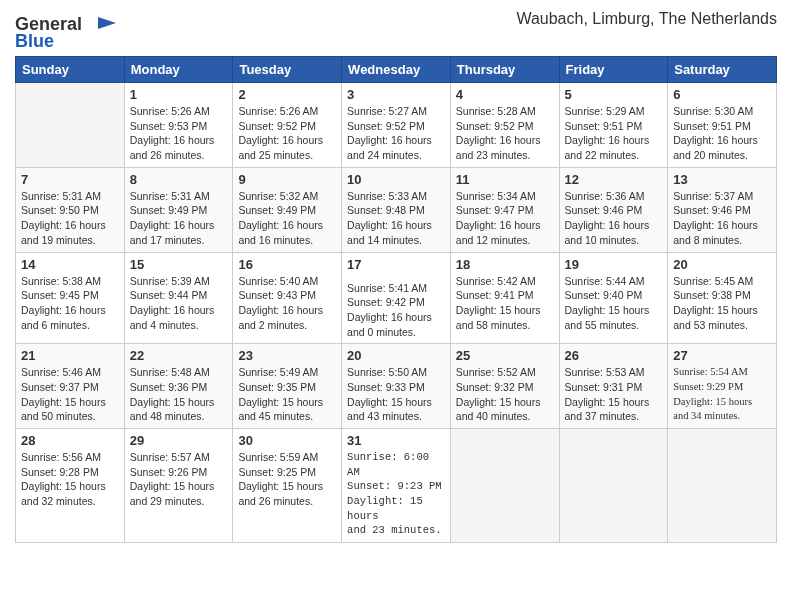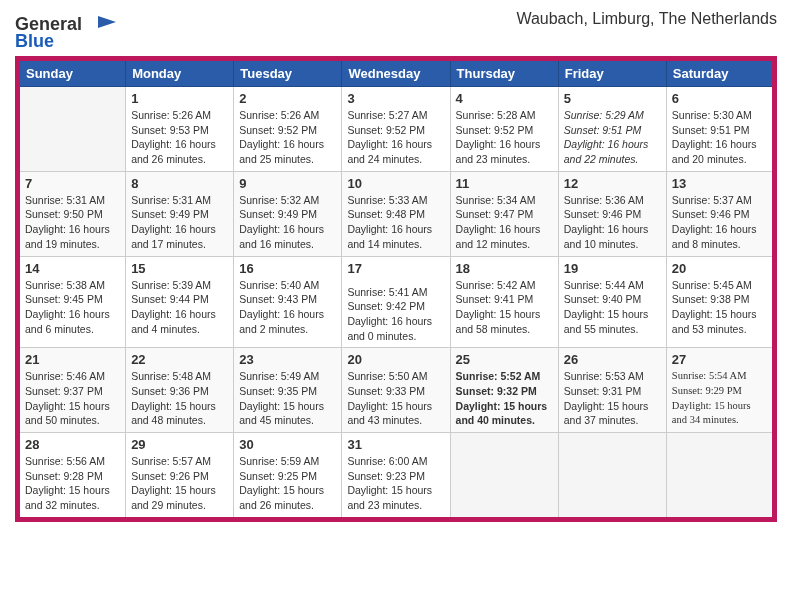--- a/index.html
+++ b/index.html
@@ -17,41 +17,41 @@
       margin-bottom: 4px;
     }
     .logo {
       display: flex;
       flex-direction: column;
       align-items: flex-start;
       margin-top: 4px;
     }
     .logo-top {
       display: flex;
-      align-items: flex-start;
+      align-items: flex-end;
       gap: 14px;
     }
     .title-block {
       text-align: right;
     }
     .month-title {
       font-size: 36px;
       font-weight: bold;
       color: #333;
       line-height: 1.1;
     }
     .location-title {
       font-size: 16px;
       color: #333;
       font-weight: normal;
     }
     .calendar {
       width: 100%;
       border-collapse: collapse;
-      border: 5px solid #be185d;
+      border: 1px solid #be185d;
     }
     .calendar th {
       background-color: #2a5caa;
       color: #fff;
       text-align: left;
       padding: 5px 6px;
       font-size: 13px;
       border: 1px solid #1e4a8a;
     }
     .calendar td {
@@ -137,21 +137,21 @@
         </td>
         <td>
           <span class="day-number">4</span>
           <div class="day-info" style="white-space: pre-line;">Sunrise: 5:28 AM
 Sunset: 9:52 PM
 Daylight: 16 hours
 and 23 minutes.</div>
         </td>
         <td>
           <span class="day-number">5</span>
-          <div class="day-info" style="white-space: pre-line; font-style: italic;">Sunrise: 5:29 AM
+          <div class="day-info" style="white-space: pre-line;">Sunrise: 5:29 AM
 Sunset: 9:51 PM
 Daylight: 16 hours
 and 22 minutes.</div>
         </td>
         <td>
           <span class="day-number">6</span>
           <div class="day-info" style="white-space: pre-line;">Sunrise: 5:30 AM
 Sunset: 9:51 PM
 Daylight: 16 hours
 and 20 minutes.</div>
@@ -283,21 +283,21 @@
         </td>
         <td>
           <span class="day-number">20</span>
           <div class="day-info" style="white-space: pre-line;">Sunrise: 5:50 AM
 Sunset: 9:33 PM
 Daylight: 15 hours
 and 43 minutes.</div>
         </td>
         <td>
           <span class="day-number">25</span>
-          <div class="day-info" style="white-space: pre-line; font-weight: bold;">Sunrise: 5:52 AM
+          <div class="day-info" style="white-space: pre-line;">Sunrise: 5:52 AM
 Sunset: 9:32 PM
 Daylight: 15 hours
 and 40 minutes.</div>
         </td>
         <td>
           <span class="day-number">26</span>
           <div class="day-info" style="white-space: pre-line;">Sunrise: 5:53 AM
 Sunset: 9:31 PM
 Daylight: 15 hours
 and 37 minutes.</div>
@@ -327,21 +327,21 @@
         </td>
         <td>
           <span class="day-number">30</span>
           <div class="day-info" style="white-space: pre-line;">Sunrise: 5:59 AM
 Sunset: 9:25 PM
 Daylight: 15 hours
 and 26 minutes.</div>
         </td>
         <td>
           <span class="day-number">31</span>
-          <div class="day-info" style="white-space: pre-line;">Sunrise: 6:00 AM
+          <div class="day-info" style="white-space: pre-line; font-family: Liberation Mono, monospace;">Sunrise: 6:00 AM
 Sunset: 9:23 PM
 Daylight: 15 hours
 and 23 minutes.</div>
         </td>
         <td class="empty-cell"></td>
         <td class="empty-cell"></td>
         <td class="empty-cell"></td>
       </tr>
     </tbody>
 </table>

